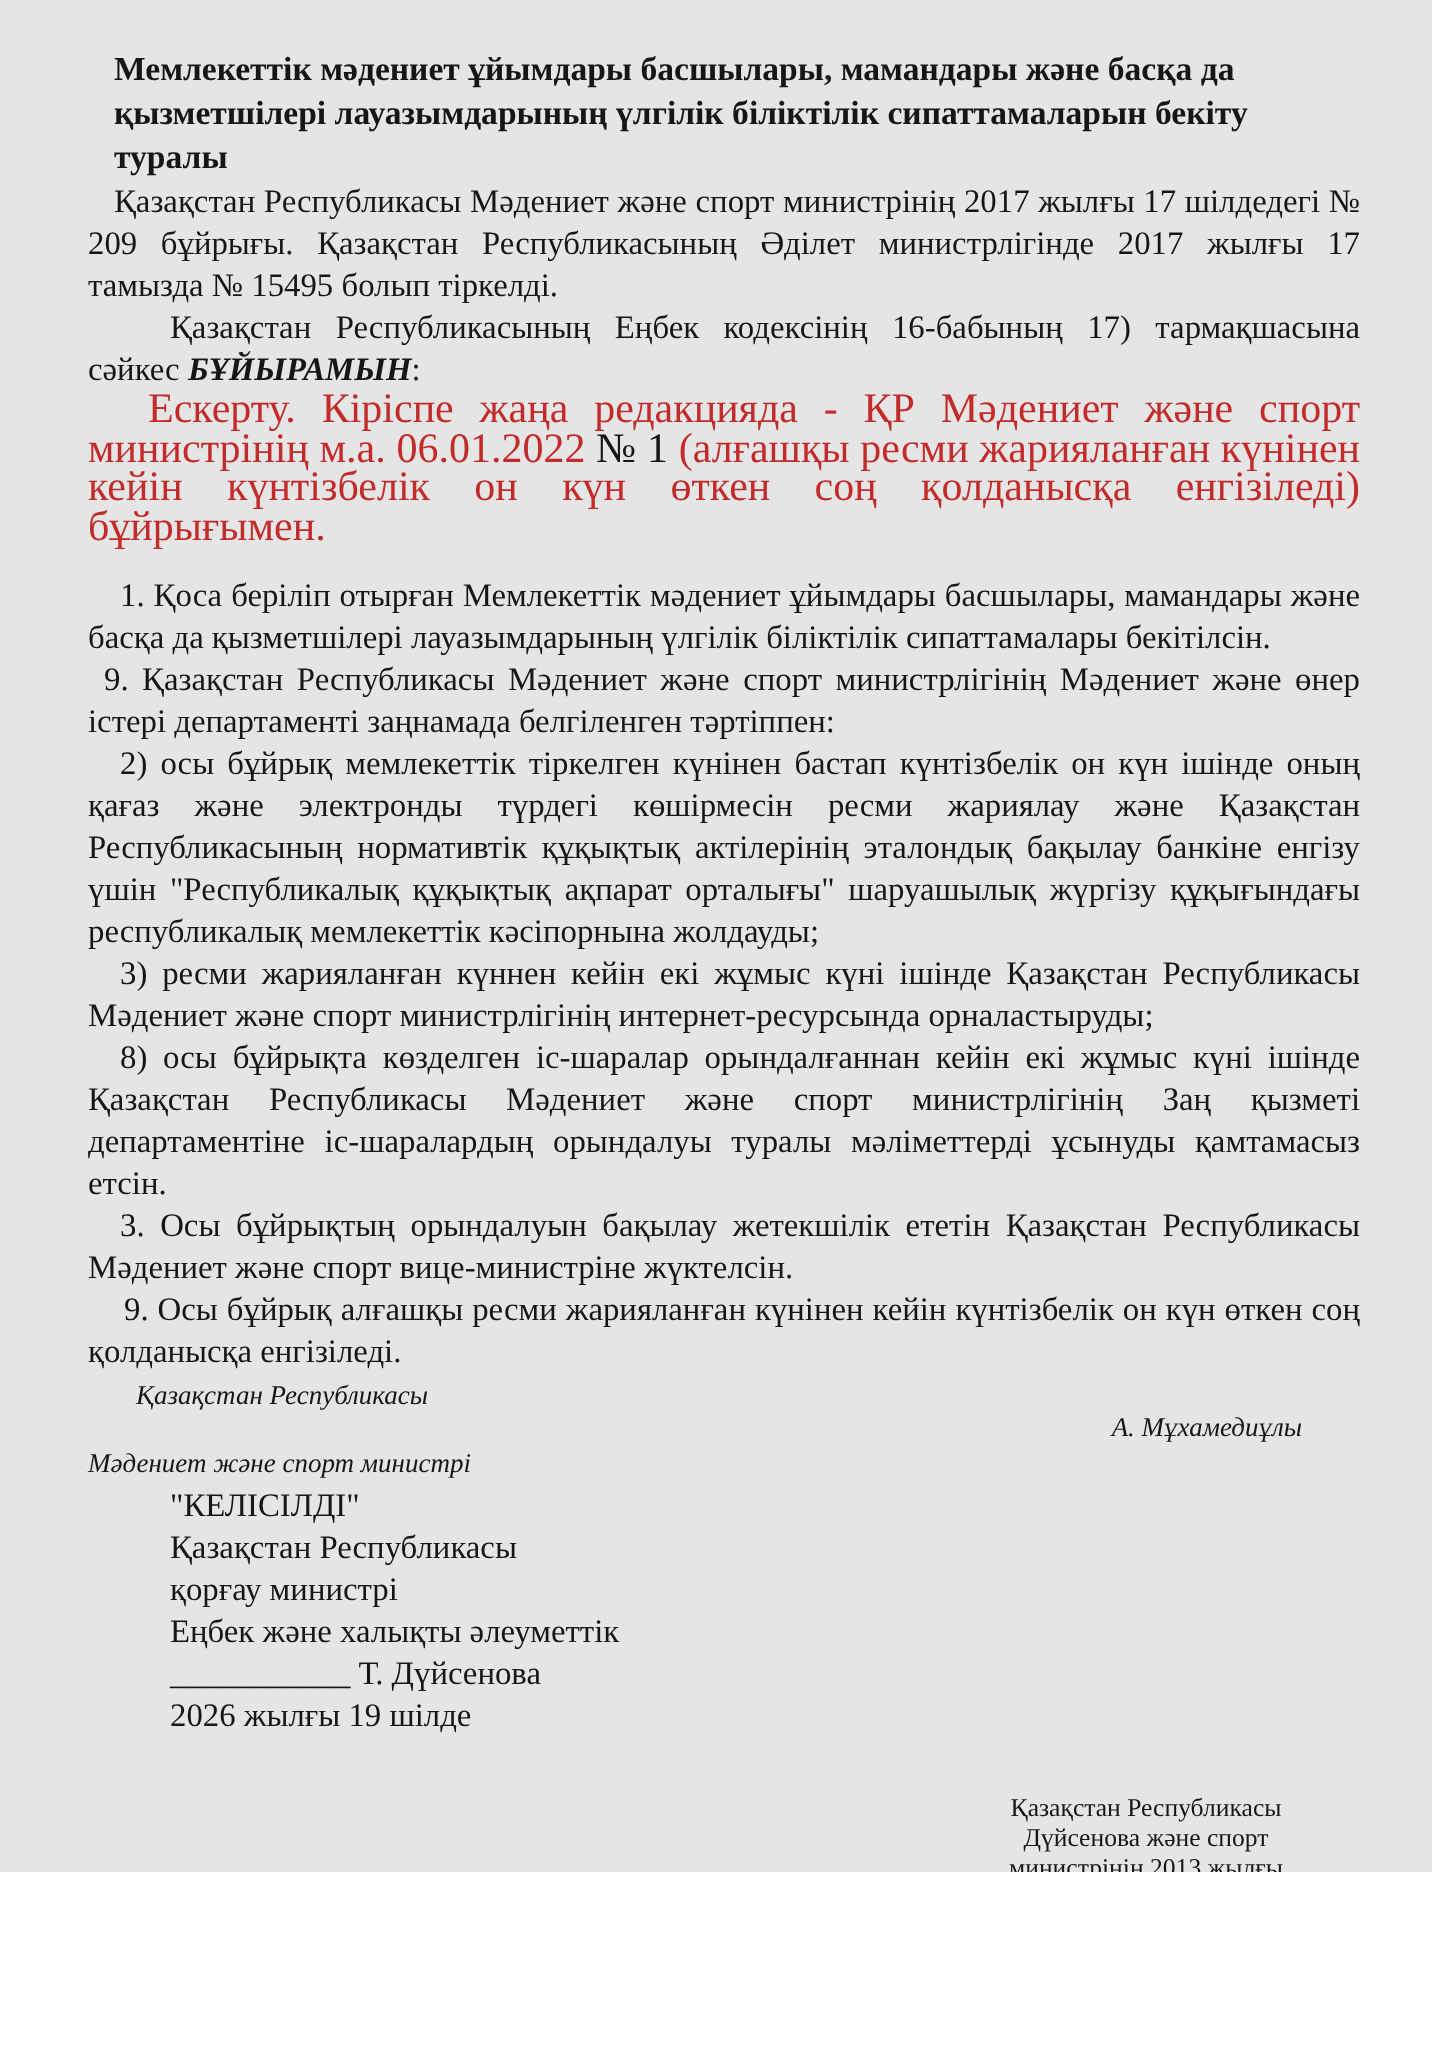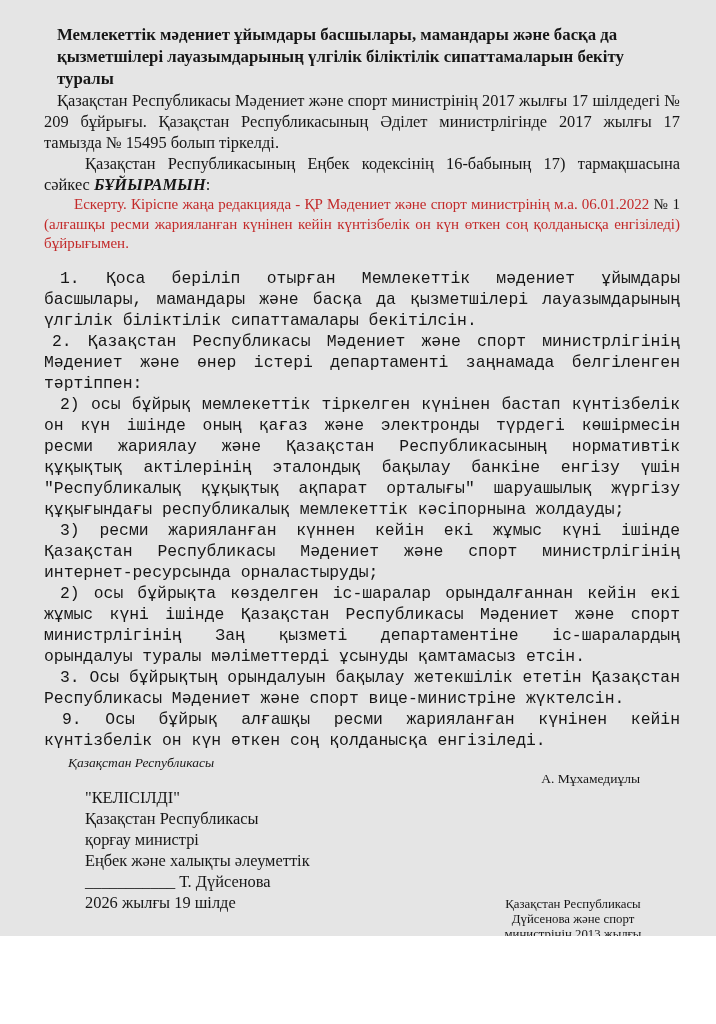--- a/index.html
+++ b/index.html
@@ -21,37 +21,37 @@
     font-weight:bold;
     margin:0 0 0 13px;
     text-align:left;
   }
   .para{margin:0;text-align:justify;}
   .intro{text-indent:13px;}
   .basis{text-indent:41px;}
   .basis b{font-weight:bold;font-style:italic;}
   .note{
     text-indent:30px;
-    font-size:15px;
+    font-size:21px;
     line-height:19.5px;
     color:var(--note-red,#c32a2a);
   }
   .note .black{color:#161616;}
   .items{margin-top:14px;}
-  .items .para{text-indent:16px;font-family:Liberation Mono, monospace;}
+  .items .para{text-indent:16px;}
   .items .para:nth-child(2){text-indent:8px;}
   .items .para:nth-child(7){text-indent:18px;}
   .items .para:nth-child(8){text-indent:10px;}
   .sig-org1{
     font-style:italic;font-size:13.5px;line-height:16px;
     margin:4px 0 0 24px;
   }
   .sig-name{
-    font-size:13.5px;line-height:16px;
-    text-align:right;margin-right:40px;
+    font-style:italic;font-size:13.5px;line-height:16px;
+    text-align:right;margin-right:29px;
   }
   .sig-org2{
     font-style:italic;font-size:13.5px;line-height:16px;
     margin:2px 0 2px 0;
   }
   .agreed{margin-left:41px;}
   .agreed div{line-height:21px;}
   .stamp{
     position:absolute;
     left:494px;top:897px;width:158px;
@@ -68,30 +68,31 @@
   <h1 class="title">Мемлекеттік мәдениет ұйымдары басшылары, мамандары және басқа да қызметшілері лауазымдарының үлгілік біліктілік сипаттамаларын бекіту туралы</h1>
 
   <p class="para intro">Қазақстан Республикасы Мәдениет және спорт министрінің 2017 жылғы 17 шілдедегі № 209 бұйрығы. Қазақстан Республикасының Әділет министрлігінде 2017 жылғы 17 тамызда № 15495 болып тіркелді.</p>
 
   <p class="para basis"><span>Қазақстан Республикасының Еңбек кодексінің 16-бабының 17) тармақшасына сәйкес </span><b>БҰЙЫРАМЫН</b><span>:</span></p>
 
   <p class="para note"><span>Ескерту. Кіріспе жаңа редакцияда - ҚР Мәдениет және спорт министрінің м.а. 06.01.2022 </span><span class="black">№ 1</span><span> (алғашқы ресми жарияланған күнінен кейін күнтізбелік он күн өткен соң қолданысқа енгізіледі) бұйрығымен.</span></p>
 
   <div class="items">
     <p class="para">1. Қоса беріліп отырған Мемлекеттік мәдениет ұйымдары басшылары, мамандары және басқа да қызметшілері лауазымдарының үлгілік біліктілік сипаттамалары бекітілсін.</p>
-    <p class="para">2. Қазақстан Республикасы Мәдениет және спорт министрлігінің Мәдениет және өнер істері департаменті заңнамада белгіленген тәртіппен:</p>
+    <p class="para">9. Қазақстан Республикасы Мәдениет және спорт министрлігінің Мәдениет және өнер істері департаменті заңнамада белгіленген тәртіппен:</p>
     <p class="para">2) осы бұйрық мемлекеттік тіркелген күнінен бастап күнтізбелік он күн ішінде оның қағаз және электронды түрдегі көшірмесін ресми жариялау және Қазақстан Республикасының нормативтік құқықтық актілерінің эталондық бақылау банкіне енгізу үшін "Республикалық құқықтық ақпарат орталығы" шаруашылық жүргізу құқығындағы республикалық мемлекеттік кәсіпорнына жолдауды;</p>
     <p class="para">3) ресми жарияланған күннен кейін екі жұмыс күні ішінде Қазақстан Республикасы Мәдениет және спорт министрлігінің интернет-ресурсында орналастыруды;</p>
-    <p class="para">2) осы бұйрықта көзделген іс-шаралар орындалғаннан кейін екі жұмыс күні ішінде Қазақстан Республикасы Мәдениет және спорт министрлігінің Заң қызметі департаментіне іс-шаралардың орындалуы туралы мәліметтерді ұсынуды қамтамасыз етсін.</p>
+    <p class="para">8) осы бұйрықта көзделген іс-шаралар орындалғаннан кейін екі жұмыс күні ішінде Қазақстан Республикасы Мәдениет және спорт министрлігінің Заң қызметі департаментіне іс-шаралардың орындалуы туралы мәліметтерді ұсынуды қамтамасыз етсін.</p>
     <p class="para">3. Осы бұйрықтың орындалуын бақылау жетекшілік ететін Қазақстан Республикасы Мәдениет және спорт вице-министріне жүктелсін.</p>
     <p class="para">9. Осы бұйрық алғашқы ресми жарияланған күнінен кейін күнтізбелік он күн өткен соң қолданысқа енгізіледі.</p>
   </div>
 
   <div class="sig-org1">Қазақстан Республикасы</div>
   <div class="sig-name">А. Мұхамедиұлы</div>
+  <div class="sig-org2">Мәдениет және спорт министрі</div>
 
   <div class="agreed">
     <div>"КЕЛІСІЛДІ"</div>
     <div>Қазақстан Республикасы</div>
     <div>қорғау министрі</div>
     <div>Еңбек және халықты әлеуметтік</div>
     <div>___________ Т. Дүйсенова</div>
     <div>2026 жылғы 19 шілде</div>
   </div>
 

